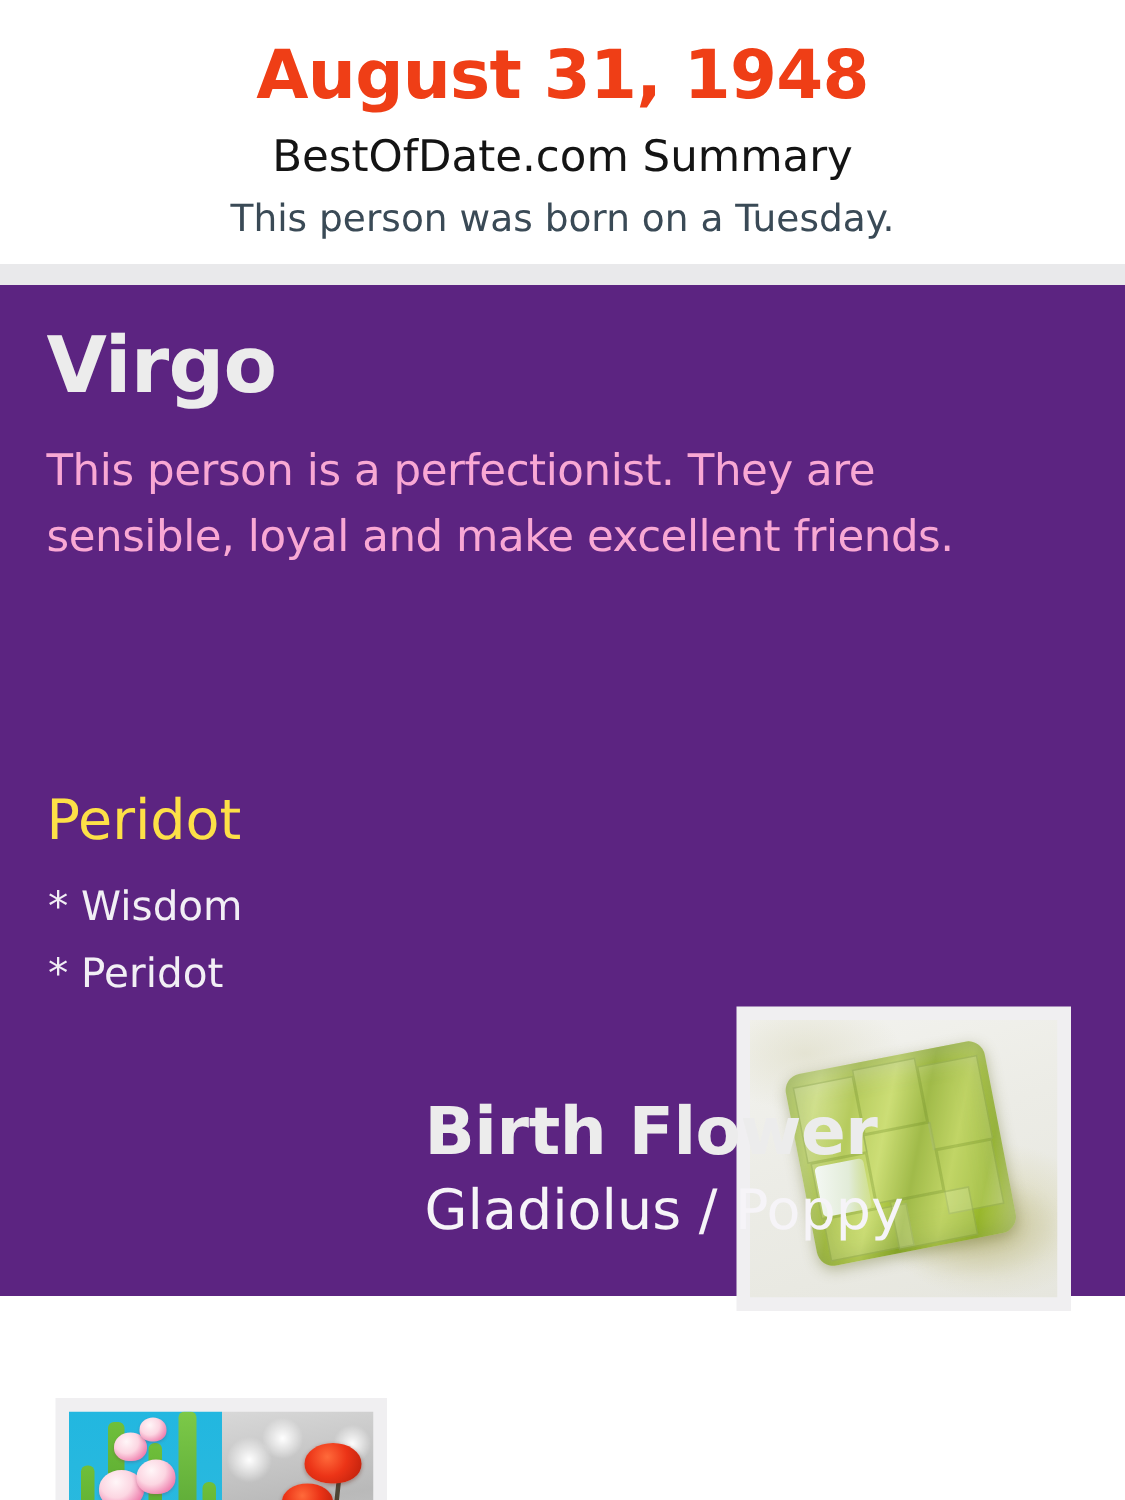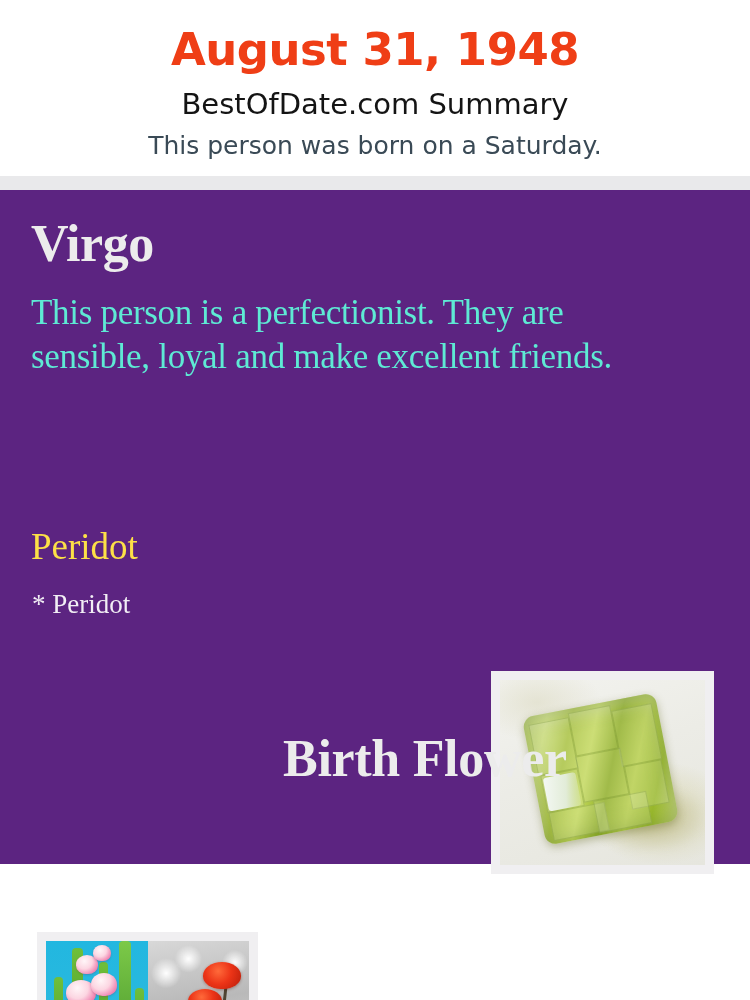--- a/index.html
+++ b/index.html
@@ -33,31 +33,30 @@
   }
   .grey-band {
     position:absolute; left:0; top:176px; width:750px; height:14px;
     background:#e9e9eb;
   }
 
   
   .body-purple {
     position:absolute; left:0; top:190px; width:750px; height:674px;
     background:#5c2481;
-    font-family:Liberation Serif, serif;
   }
 
   .zodiac-name {
     position:absolute; left:31px; top:28px;
     font-size:52px; font-weight:700; color:#ececec; line-height:1;
     letter-spacing:-0.5px;
   }
   .zodiac-desc {
     position:absolute; left:31px; top:101px; width:640px;
-    font-size:35px; font-weight:400; color:#5eead4;
+    font-size:29px; font-weight:400; color:#f9a8d4;
     line-height:44px; letter-spacing:-0.3px;
   }
 
   
   .stone-heading {
     position:absolute; left:32px; top:283px;
     font-size:44px; font-weight:700; color:#ececec; line-height:1;
     letter-spacing:-0.3px;
   }
   .stone-name {
@@ -66,21 +65,21 @@
   }
   .stone-traits {
     position:absolute; left:32px; top:392px;
     font-size:27px; font-weight:400; color:#f2eff5;
     line-height:45px;
   }
 
   
   .flower-heading {
     position:absolute; left:283px; top:543px;
-    font-size:52px; font-weight:700; color:#ececec; line-height:1;
+    font-size:44px; font-weight:700; color:#ececec; line-height:1;
     letter-spacing:-0.3px;
   }
   .flower-name {
     position:absolute; left:283px; top:598px;
     font-size:37px; font-weight:400; color:#f6f4f8; line-height:1;
   }
   .flower-traits {
     position:absolute; left:283px; top:656px;
     font-size:27px; font-weight:400; color:#f2eff5;
     line-height:45px;
@@ -204,31 +203,32 @@
   .ph2 { left:40%; top:27%; width:34px; height:24px; }
 </style>
 </head>
 <body>
 
 <div class="page">
 
   <div class="header">
     <div class="date-title">August 31, 1948</div>
     <div class="site-summary">BestOfDate.com Summary</div>
-    <div class="born-line">This person was born on a Saturday.</div>
+    <div class="born-line">This person was born on a Tuesday.</div>
   </div>
   <div class="grey-band"></div>
 
   <div class="body-purple">
 
     <div class="zodiac-name">Virgo</div>
     <div class="zodiac-desc">This person is a perfectionist. They are sensible, loyal and make excellent friends.</div>
 
     <div class="stone-name">Peridot</div>
     <div class="stone-traits">
+      <div>* Wisdom</div>
       <div>* Peridot</div>
     </div>
 
     <div class="photo-frame gem-frame">
       <div class="photo-inner">
         <div class="gem-bg"></div>
         <div class="gem-shadow"></div>
         <div class="gem">
           <div class="facet f1"></div>
             <div class="facet f2"></div>
@@ -237,20 +237,21 @@
           <div class="facet f5"></div>
             <div class="facet f6"></div>
           <div class="facet f7"></div>
             <div class="facet f8"></div>
           <div class="highlight"></div>
         </div>
       </div>
     </div>
 
     <div class="flower-heading">Birth Flower</div>
+    <div class="flower-name">Gladiolus / Poppy</div>
 
     <div class="photo-frame flower-frame">
       <div class="photo-inner flower-inner">
 
         <div class="flower-half gladiolus">
           <div class="glad-stem gs1"></div>
             <div class="glad-stem gs2"></div>
           <div class="glad-stem gs3"></div>
             <div class="glad-stem gs4"></div>
           <div class="glad-stem gs5"></div>

